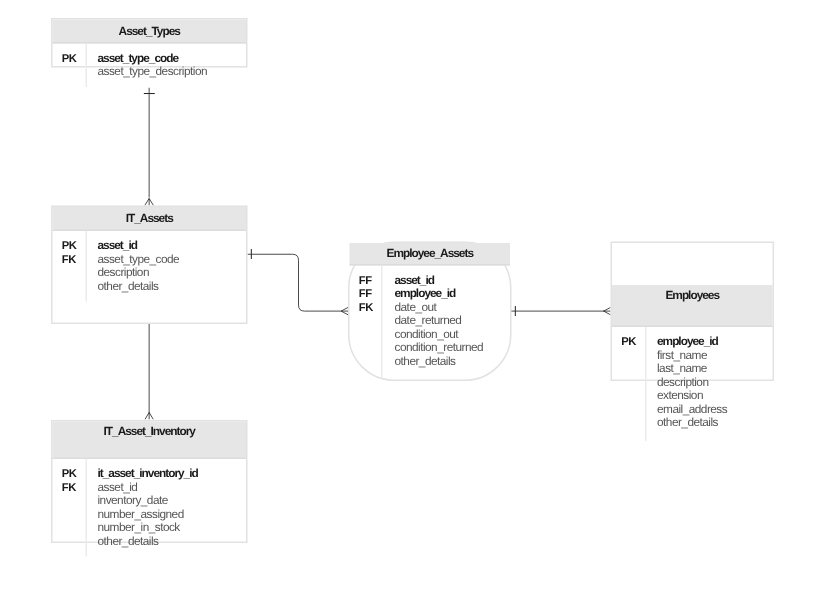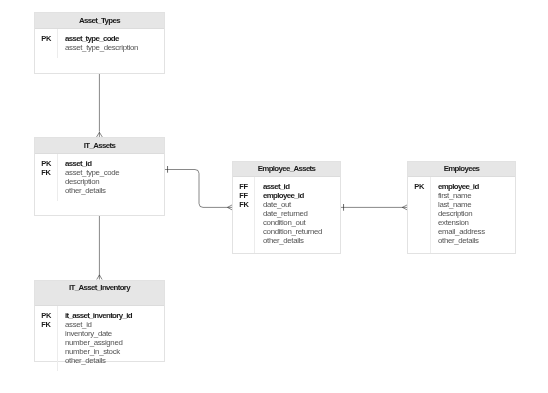--- a/index.html
+++ b/index.html
@@ -44,21 +44,21 @@
       <path class="reltick" d="M167.55,166.0 L167.55,172.7"></path>
       <path class="relfoot" d="M227.4,207.4 L232.8,204.55 M227.4,207.4 L232.8,207.4 M227.4,207.4 L232.8,210.25"></path>
     </g>
     <g class="rel">
       <path class="relline" d="M340.2,207.4 L402.7,207.4"></path>
       <path class="reltick" d="M343.55,204.0 L343.55,210.7"></path>
       <path class="relfoot" d="M402.4,207.4 L407.7,204.6 M402.4,207.4 L407.7,207.4 M402.4,207.4 L407.7,210.20000000000002"></path>
     </g>
   </svg>
 
-  <div class="entity" style="left:34px;top:12px;width:131px;height:62px;">
+  <div class="entity" style="left:34px;top:12px;width:131px;height:33px;">
     <div class="ehead" style="height:16px;line-height:15px;">
       <span class="etitle">Asset_Types</span>
     </div>
     <div class="ebody" style="height:29px;">
       <div class="keycol" style="width:21.5px;"></div>
       <div class="keys">
         <div class="row key">PK</div>
       </div>
       <div class="fields">
         <div class="row pk">asset_type_code</div>
@@ -97,21 +97,21 @@
       <div class="fields">
         <div class="row pk">it_asset_inventory_id</div>
         <div class="row">asset_id</div>
         <div class="row">inventory_date</div>
         <div class="row">number_assigned</div>
         <div class="row">number_in_stock</div>
         <div class="row">other_details</div>
       </div>
     </div>
   </div>
-  <div class="entity" style="left:232px;top:161px;width:109px;height:93px;">
+  <div class="entity" style="left:232px;top:161px;width:109px;height:93px;border-radius:31px;">
     <div class="ehead" style="height:15px;line-height:14px;">
       <span class="etitle">Employee_Assets</span>
     </div>
     <div class="ebody" style="height:76px;">
       <div class="keycol" style="width:21px;"></div>
       <div class="keys">
         <div class="row key">FF</div>
         <div class="row key">FF</div>
         <div class="row key">FK</div>
       </div>
@@ -120,21 +120,21 @@
         <div class="row pk">employee_id</div>
         <div class="row">date_out</div>
         <div class="row">date_returned</div>
         <div class="row">condition_out</div>
         <div class="row">condition_returned</div>
         <div class="row">other_details</div>
       </div>
     </div>
   </div>
   <div class="entity" style="left:407px;top:161px;width:109px;height:93px;">
-    <div class="ehead" style="height:15px;line-height:14px;">
+    <div class="ehead" style="height:28px;line-height:14px;margin-top:28px;">
       <span class="etitle">Employees</span>
     </div>
     <div class="ebody" style="height:76px;">
       <div class="keycol" style="width:22px;"></div>
       <div class="keys">
         <div class="row key">PK</div>
       </div>
       <div class="fields">
         <div class="row pk">employee_id</div>
         <div class="row">first_name</div>

